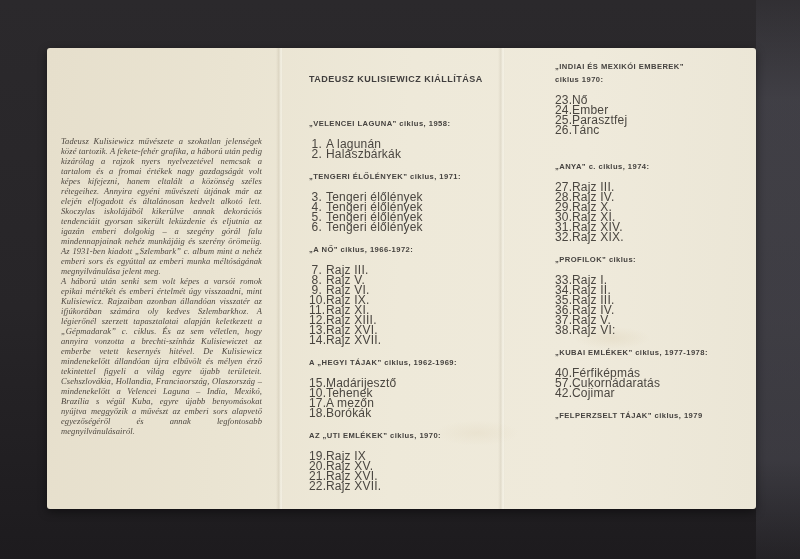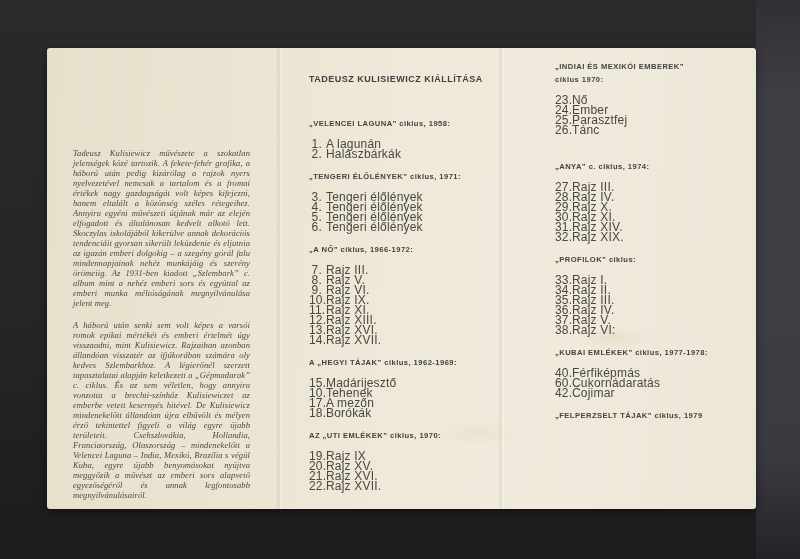--- a/index.html
+++ b/index.html
@@ -26,21 +26,21 @@
     background:linear-gradient(90deg, rgba(92,76,48,0) 0%, rgba(92,76,48,0.10) 40%, rgba(255,255,248,0.45) 72%, rgba(92,76,48,0.03) 100%); }
   .fold-2 { left:451px;
     background:linear-gradient(90deg, rgba(92,76,48,0) 0%, rgba(92,76,48,0.09) 40%, rgba(255,255,248,0.40) 72%, rgba(92,76,48,0.03) 100%); }
 
   .left-col {
     position:absolute; left:14px; top:88px; width:201px;
     font-family:"Liberation Serif", "DejaVu Serif", serif; font-style:italic;
     font-size:8.5px; line-height:10px; text-align:justify;
     color:#4e4840; letter-spacing:0.1px;
   }
-  .left-col p { margin:12px; }
+  .left-col p { margin:0; }
 
   .mid-col   { position:absolute; left:262px; top:25px; width:220px; }
   .right-col { position:absolute; left:508px; top:12px; width:218px; }
 
   .title {
     font-weight:bold; font-size:9px; line-height:12px;
     letter-spacing:0.5px; color:#403e3d; white-space:nowrap;
   }
   .mid-col .sections { margin-top:32px; }
 
@@ -276,21 +276,21 @@
             </div>
           </div>
           <div class="section">
             <div class="cycle-heading">„KUBAI EMLÉKEK” ciklus, 1977-1978:</div>
             <div class="cycle-items">
               <div class="list-item">
                 <span class="item-num">40.</span>
                 <span class="item-label">Férfiképmás</span>
               </div>
               <div class="list-item">
-                <span class="item-num">60.</span>
+                <span class="item-num">57.</span>
                 <span class="item-label">Cukornádaratás</span>
               </div>
               <div class="list-item">
                 <span class="item-num">42.</span>
                 <span class="item-label">Cojimar</span>
               </div>
             </div>
           </div>
           <div class="section">
             <div class="cycle-heading">„FELPERZSELT TÁJAK” ciklus, 1979</div>

